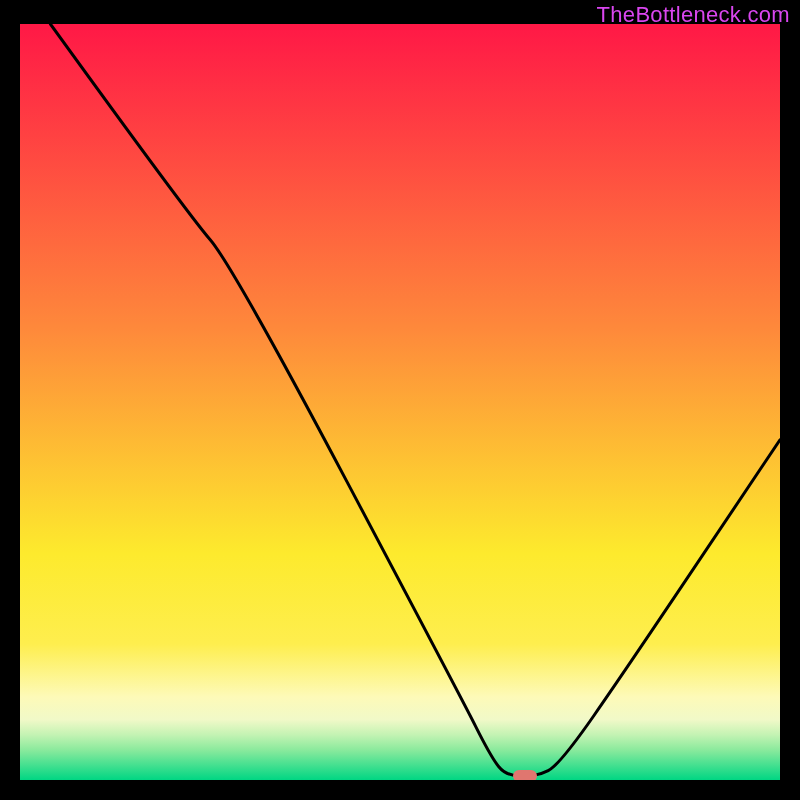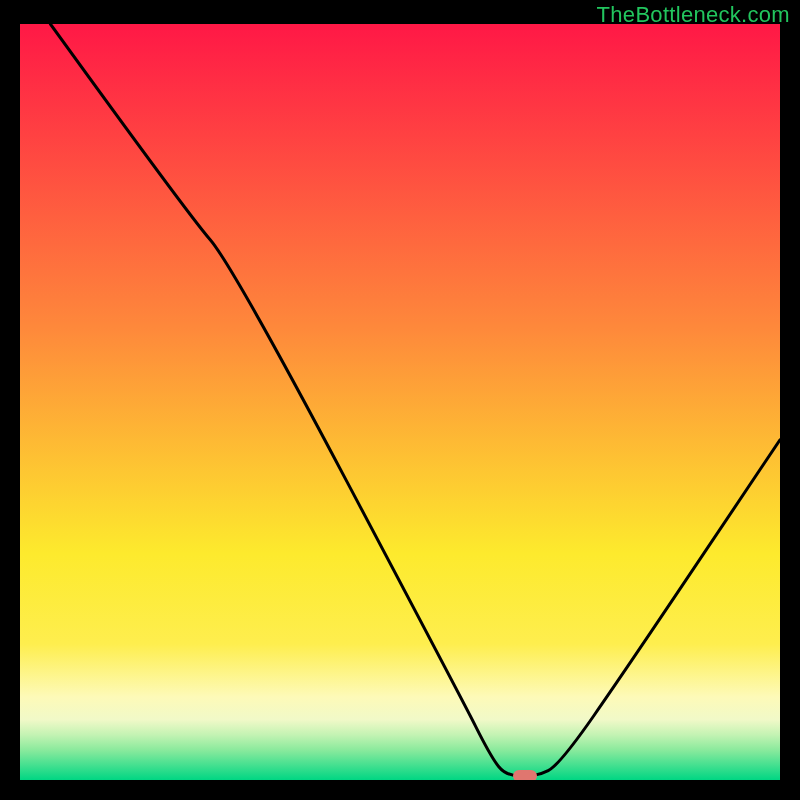--- a/index.html
+++ b/index.html
@@ -14,21 +14,21 @@
   .frame {
     position: relative;
     width: 800px;
     height: 800px;
     background: #000;
   }
   .watermark {
     position: absolute;
     top: 2px;
     right: 10px;
-    color: #22c55e;
+    color: #d946ef;
     font-size: 22px;
     font-weight: 500;
     letter-spacing: 0.3px;
     z-index: 20;
   }
   
   .plot-area {
     position: absolute;
     left: 20px;
     top: 24px;

